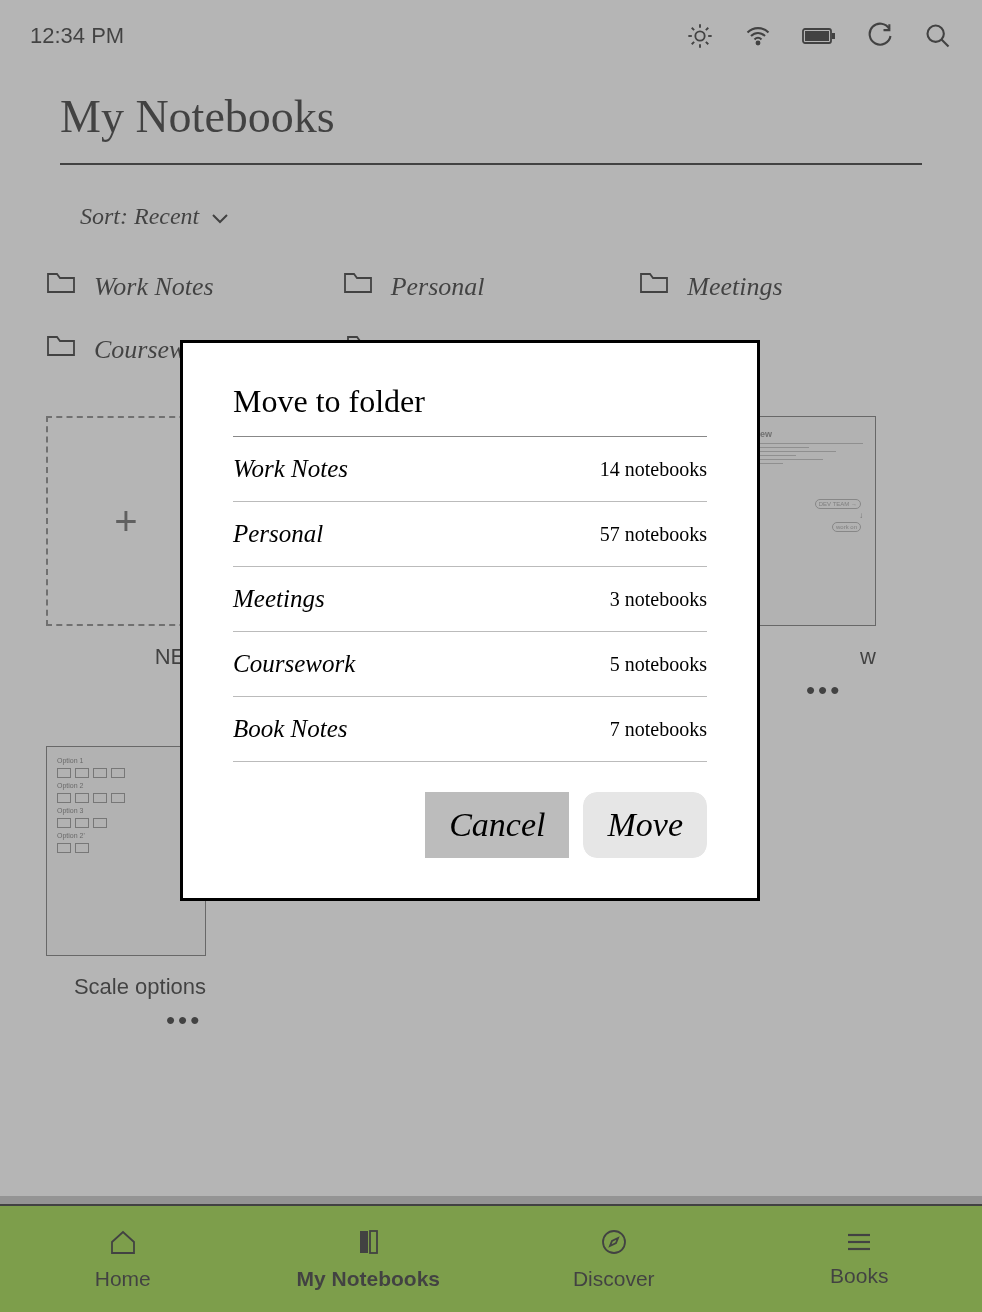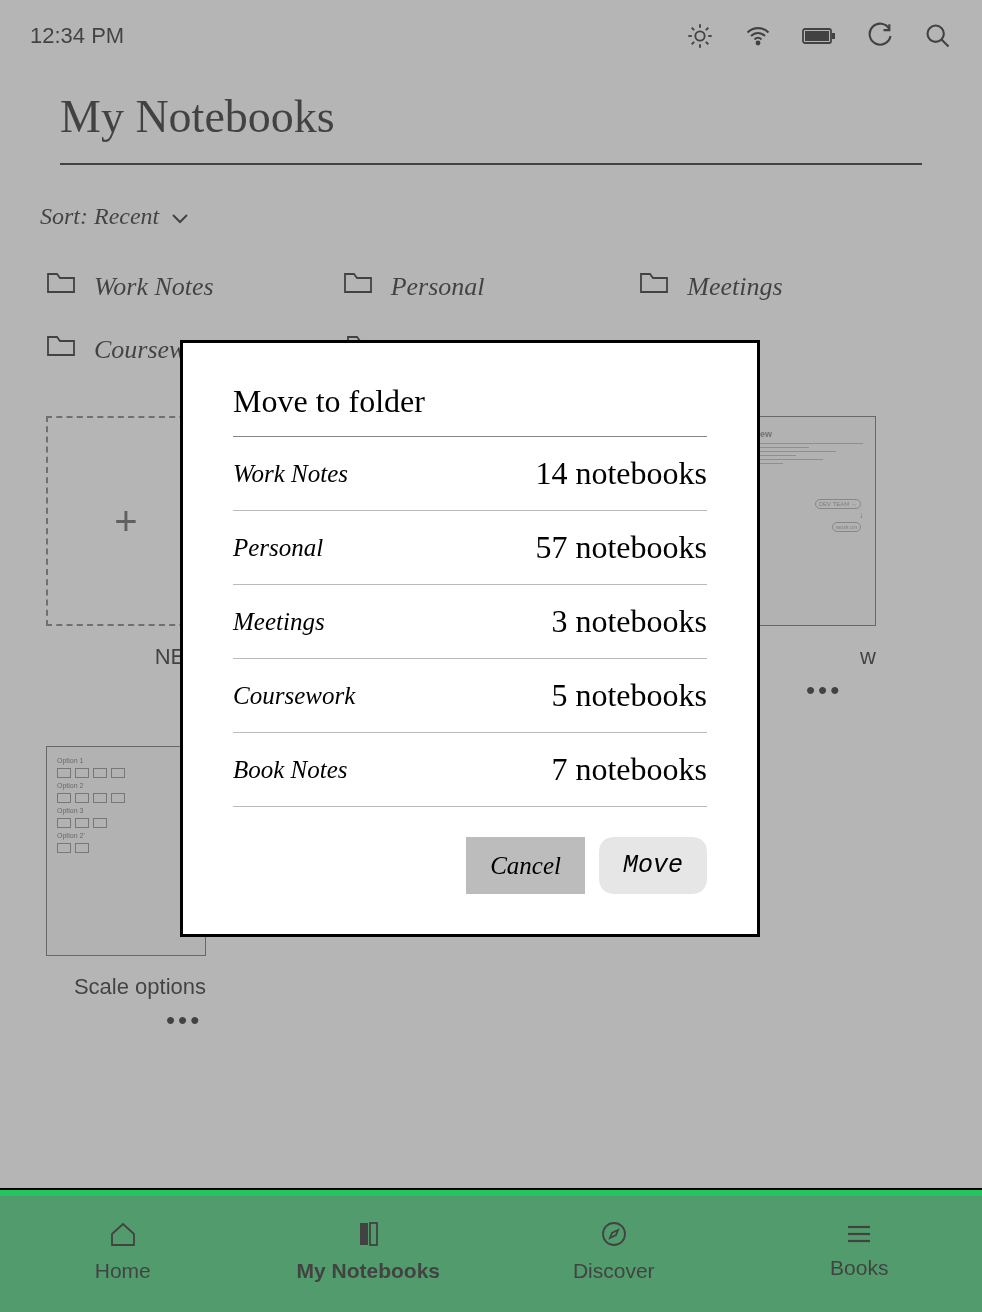--- a/index.html
+++ b/index.html
@@ -43,21 +43,21 @@
     .page-title {
       font-size: 46px;
       font-weight: normal;
       border-bottom: 2px solid #000;
       padding-bottom: 20px;
     }
     .sort-row {
       display: flex;
       align-items: center;
       gap: 8px;
-      padding: 18px 60px 0 40px;
+      padding: 18px 60px 0 80px;
       font-style: italic;
       font-size: 24px;
     }
     .sort-chevron {
       margin-left: 4px;
     }
     
     .folder-row {
       display: flex;
       gap: 0;
@@ -146,52 +146,51 @@
     .modal-row {
       display: flex;
       justify-content: space-between;
       align-items: center;
       font-size: 25px;
       padding: 18px 0;
       border-bottom: 1px solid #bbb;
     }
     .modal-row:last-of-type { border-bottom: none; }
     .modal-row .fname { font-style: italic; }
-    .modal-row .count { font-size: 32px; }
+    .modal-row .count { font-size: 20px; }
     .modal-actions {
       display: flex;
       justify-content: flex-end;
       gap: 14px;
       padding-top: 30px;
     }
     .modal-btn {
       font-family: Georgia, serif;
       font-style: italic;
-      font-size: 25px;
+      font-size: 34px;
       padding: 14px 24px;
       border: none;
       cursor: pointer;
     }
     .btn-cancel { background: #bcbcbc; }
     .btn-move {
       background: #e6e6e6;
       outline: 6px solid #fff;
       border-radius: 14px;
       box-shadow: 0 0 0 7px #fff;
-      font-family: Liberation Mono, monospace;
     }
     
     .bottom-nav {
       position: absolute;
       bottom: 0;
       left: 0;
       right: 0;
-      height: 124px;
+      height: 108px;
       border-top: 2px solid #000;
-      background: #22c55e;
+      background: #84cc16;
       display: flex;
       z-index: 30;
     }
     .nav-item {
       flex: 1;
       display: flex;
       flex-direction: column;
       align-items: center;
       justify-content: center;
       gap: 6px;

